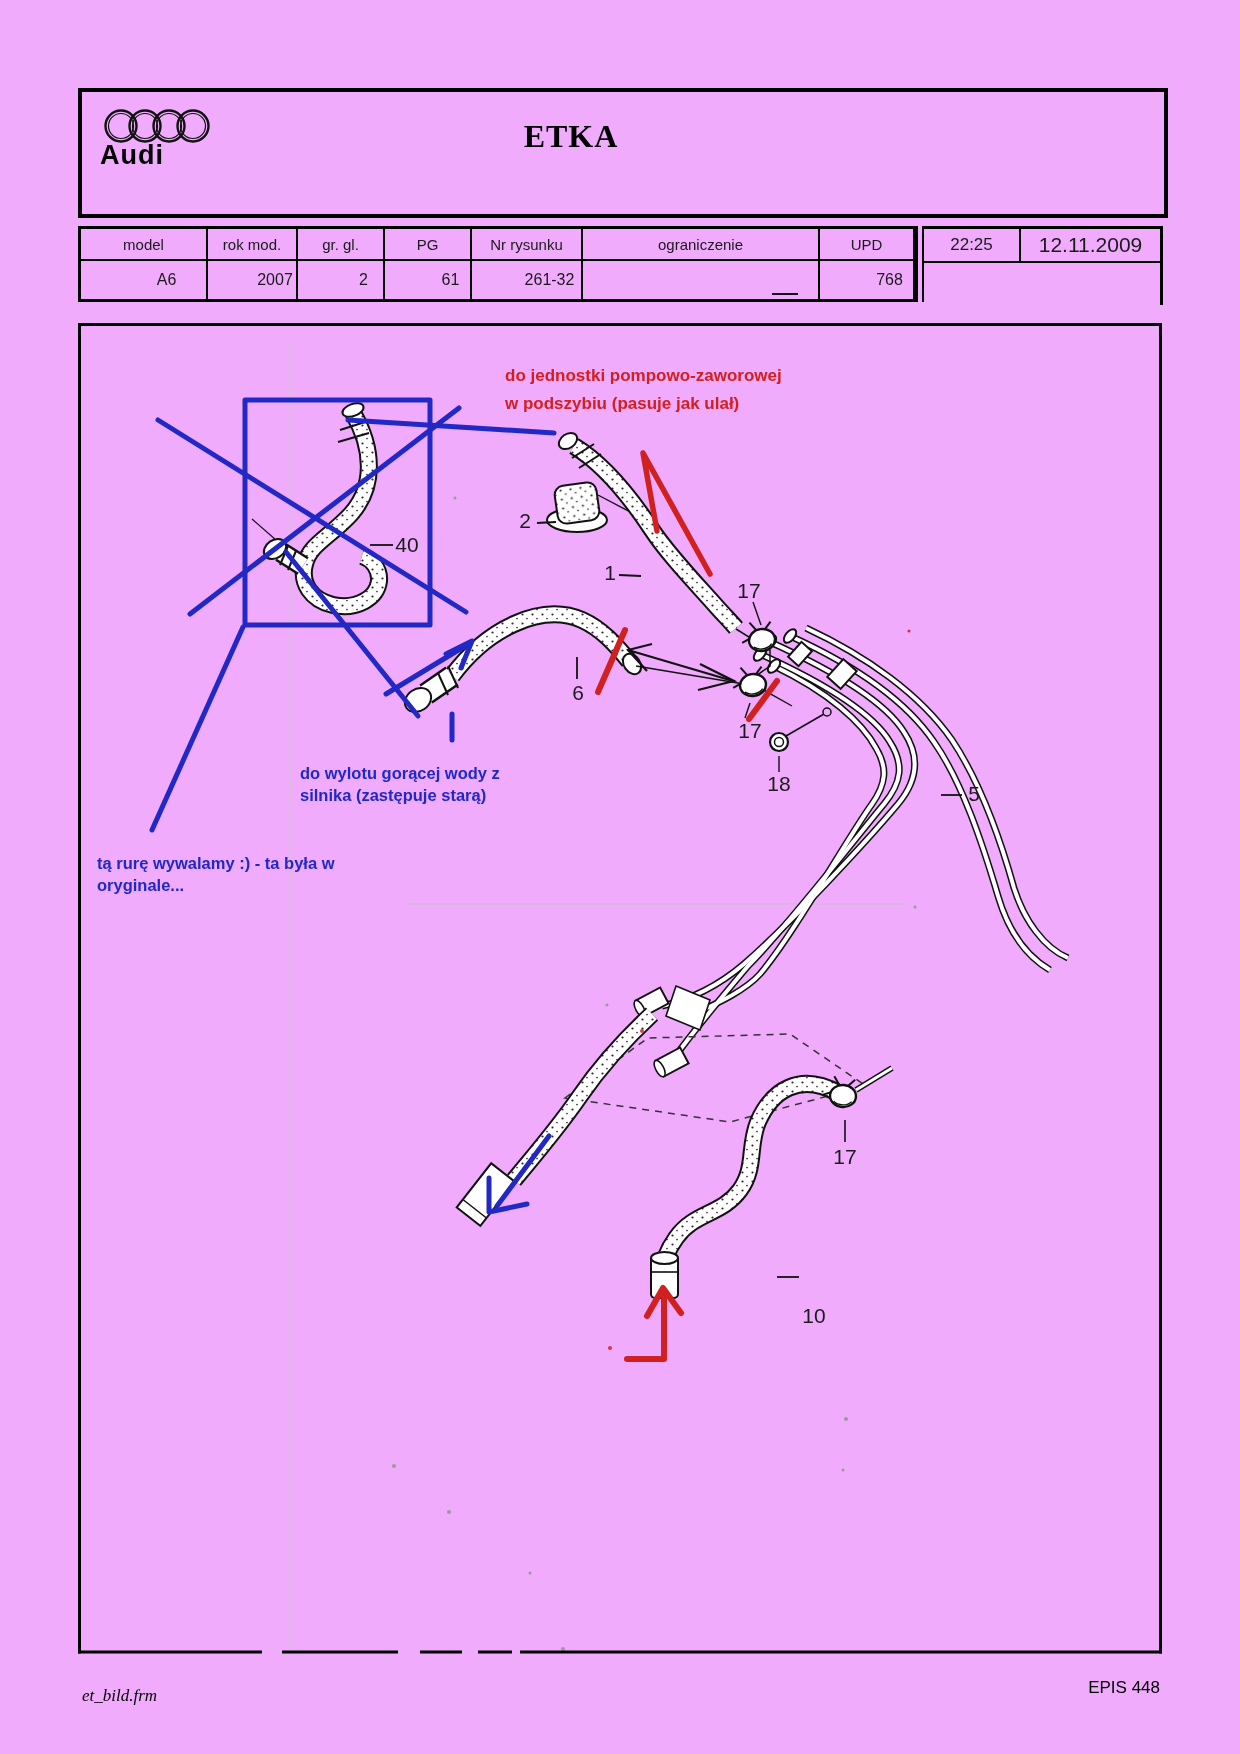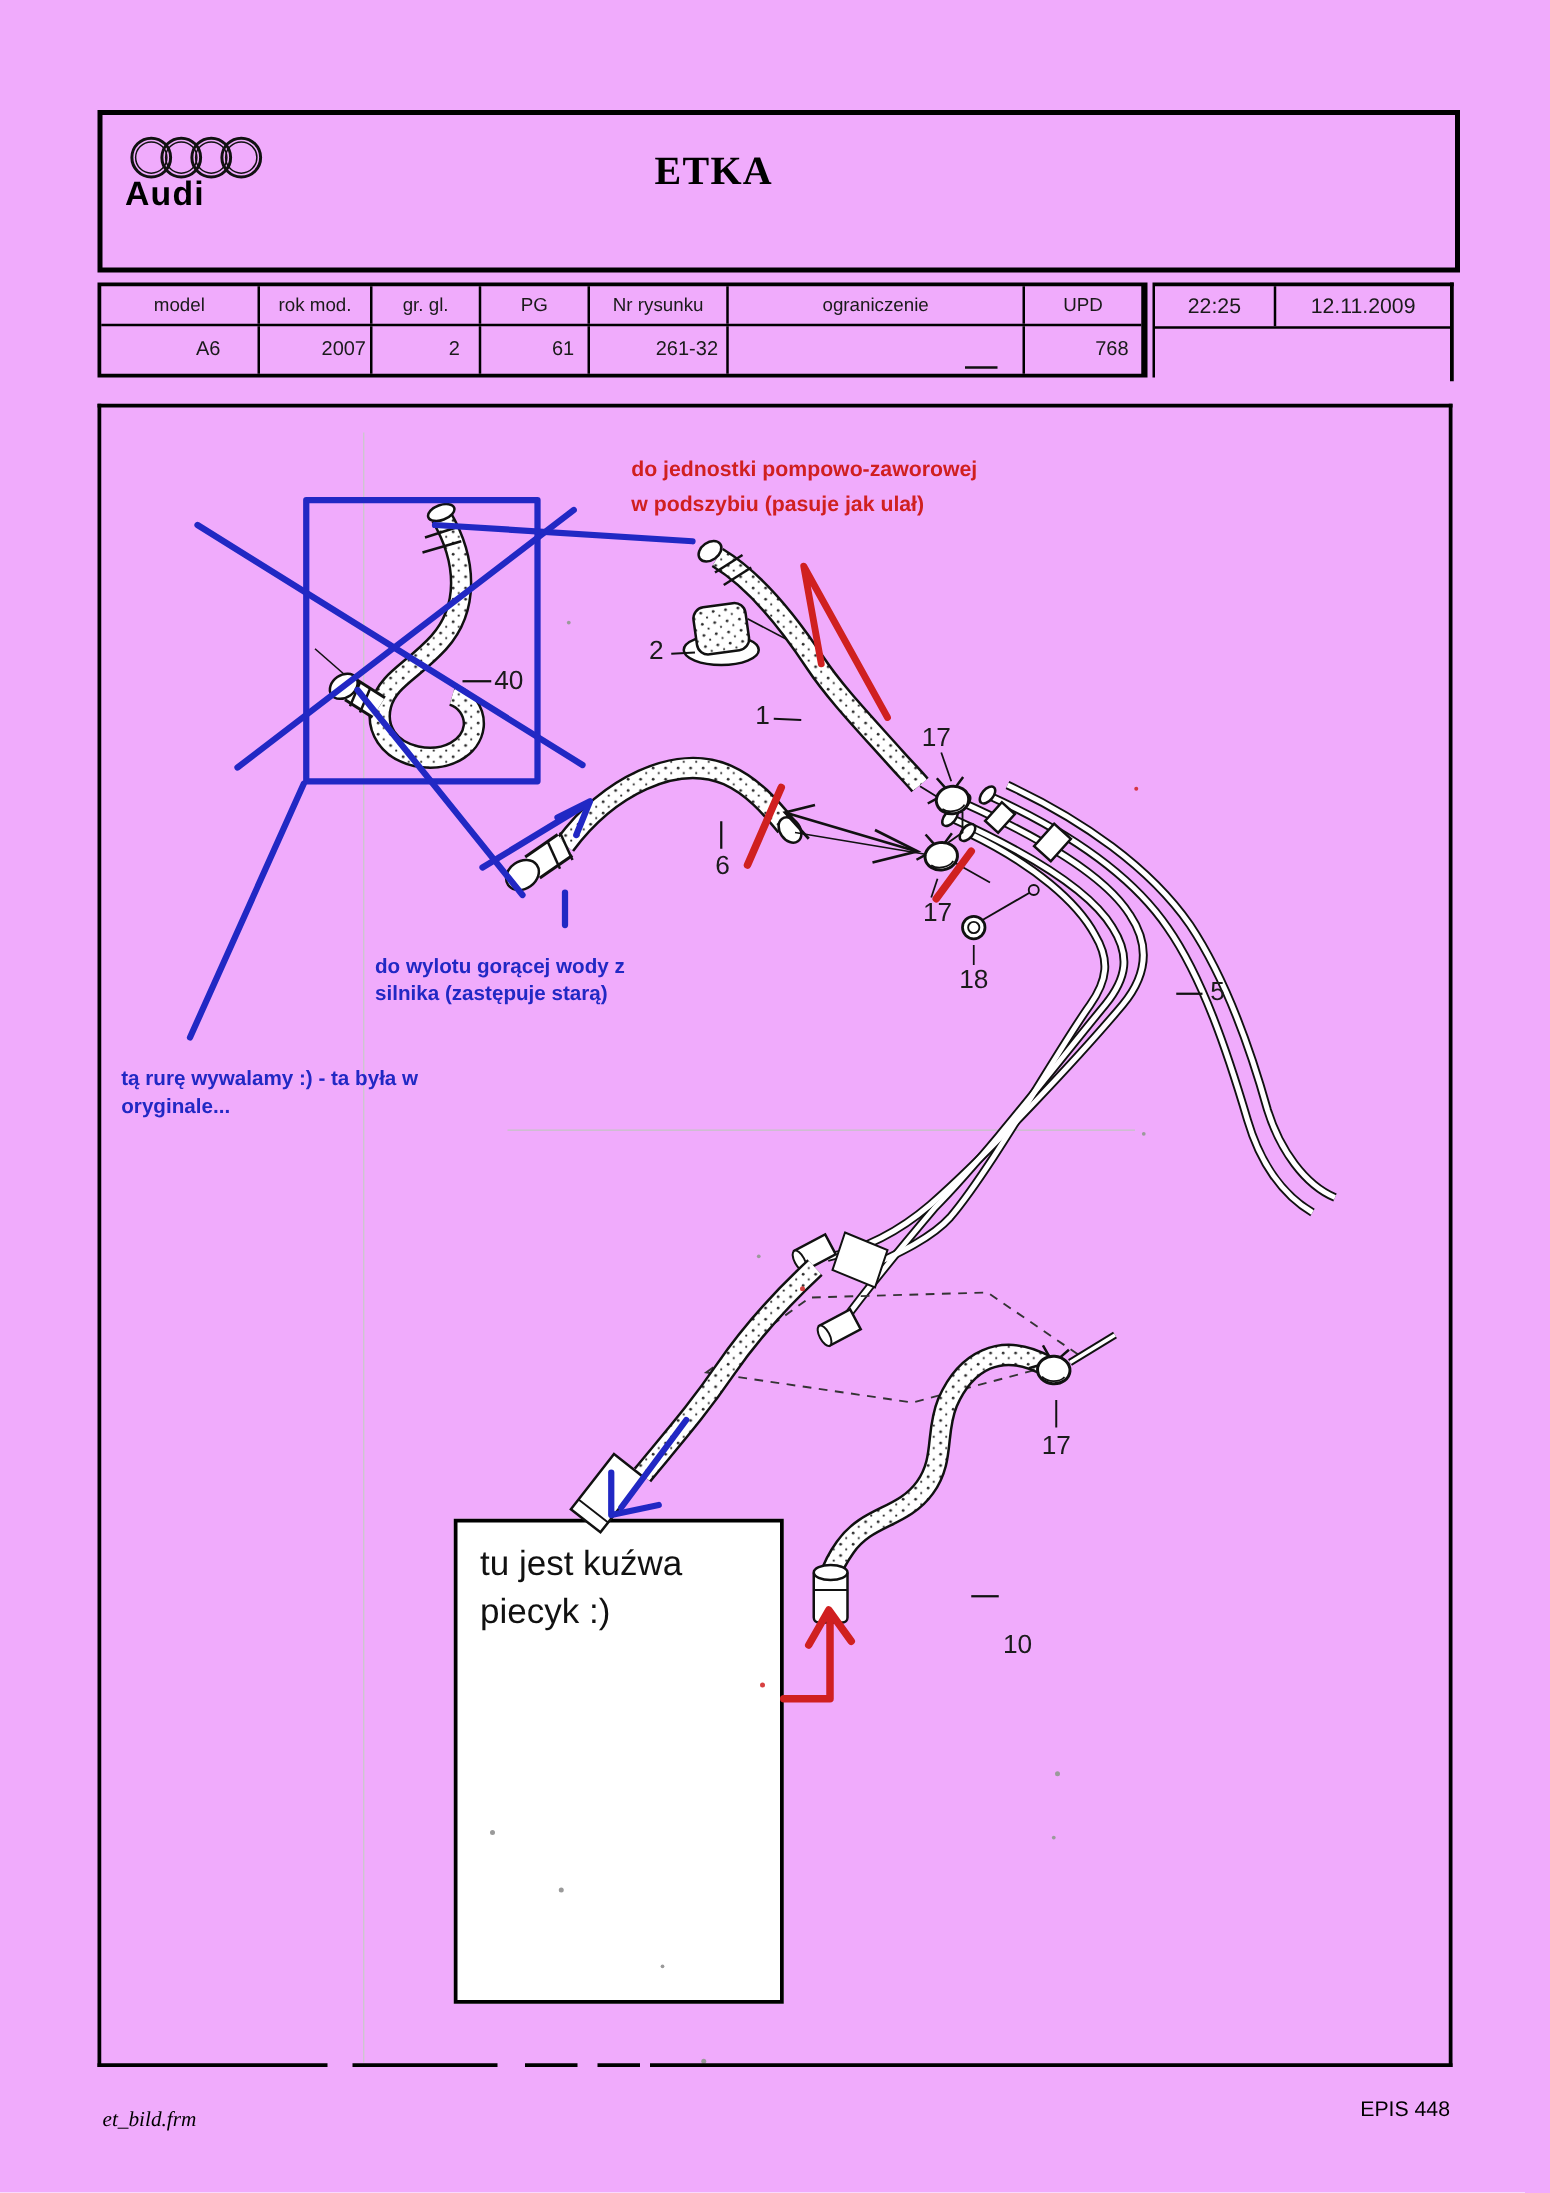--- a/index.html
+++ b/index.html
@@ -19,21 +19,21 @@
   .cell{box-sizing:border-box;display:flex;align-items:center;justify-content:center;
         font-size:15px;border-right:2px solid #000;}
   .val-row .cell{font-size:16px;border-right:2px solid #000;padding-left:46px;}
   .cell:last-child{border-right:none;}
   .c0{width:127px}.c1{width:90px}.c2{width:87px}.c3{width:87px}.c4{width:111px}.c5{width:237px}.c6{flex:1}
   #dbl-line-a{left:916px;top:226px;width:2px;height:76px;background:#000;}
   #dbl-line-b{left:922px;top:226px;width:2px;height:76px;background:#000;}
   #info-right{left:924px;top:226px;width:236px;height:76px;border-top:3px solid #000;border-right:3px solid #000;}
   #time-row{position:absolute;left:0;top:0;width:100%;height:32px;display:flex;border-bottom:2px solid #000;}
   #time-cell{width:97px;display:flex;align-items:center;justify-content:center;font-size:17px;border-right:2px solid #000;box-sizing:border-box;}
-  #date-cell{flex:1;display:flex;align-items:center;justify-content:center;font-size:17px;}
+  #date-cell{flex:1;display:flex;align-items:center;justify-content:center;font-size:21px;}
   
   .red-note{color:#d02020;font-weight:bold;font-size:17px;line-height:28px;white-space:nowrap;}
   .blue-note{color:#2128c4;font-weight:bold;font-size:16.5px;line-height:22px;white-space:nowrap;margin-top:25px;}
   #red-note{left:505px;top:362px;}
   #blue-note1{left:300px;top:737px;}
   #blue-note2{left:97px;top:827px;}
   
   .plabel{width:44px;text-align:center;font-size:21px;color:#1b1b1b;line-height:26px;}
   
   #piecyk-box{left:363px;top:1215px;width:258px;height:382px;border:3px solid #000;background:#fff;}
@@ -87,26 +87,20 @@
   </div>
   <div class="abs" id="dbl-line-a"></div>
   <div class="abs" id="dbl-line-b"></div>
   <div class="abs" id="info-right">
     <div id="time-row">
       <div id="time-cell">22:25</div>
       <div id="date-cell">12.11.2009</div>
     </div>
   </div>
 
-  <div class="abs" id="piecyk-box">
-    <div id="piecyk-text">
-      <div>tu jest kuźwa</div>
-      <div>piecyk :)</div>
-    </div>
-  </div>
 
   <svg width="1240" height="1754" viewBox="0 0 1240 1754">
     <defs>
       <pattern id="sp" width="10" height="9" patternUnits="userSpaceOnUse">
         <rect width="10" height="9" fill="#ffffff"></rect>
         <circle cx="2.5" cy="2.5" r="1.1" fill="#2a2a2a"></circle>
         <circle cx="7" cy="6.5" r="0.85" fill="#2a2a2a"></circle>
       </pattern>
       <g id="clampsym">
         <ellipse rx="13" ry="11" fill="#fff" stroke="#111" stroke-width="2.4"></ellipse>

